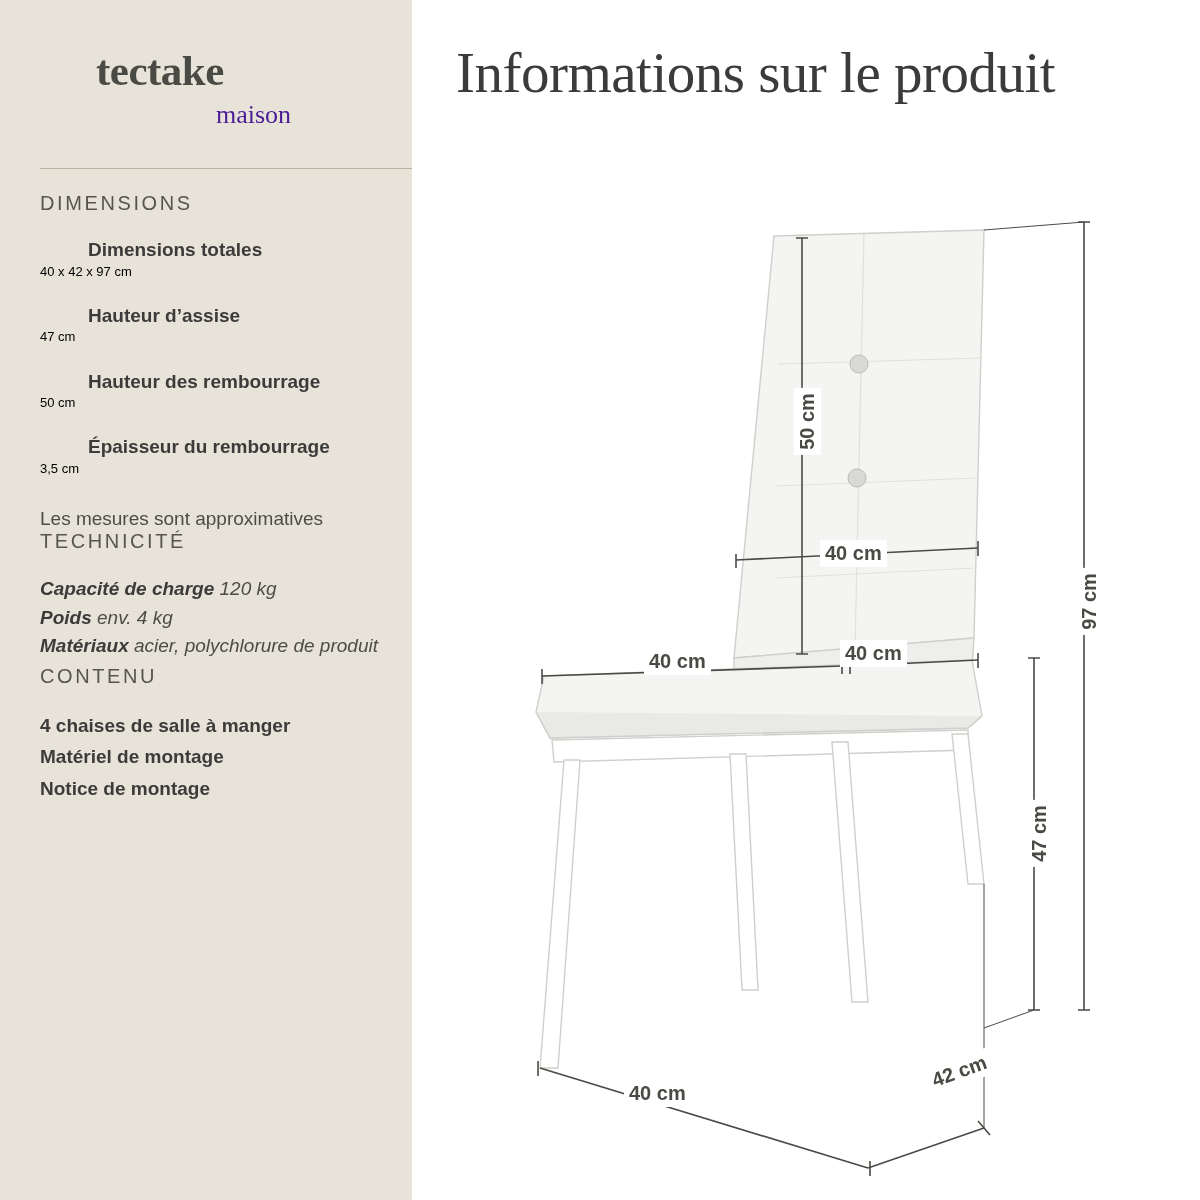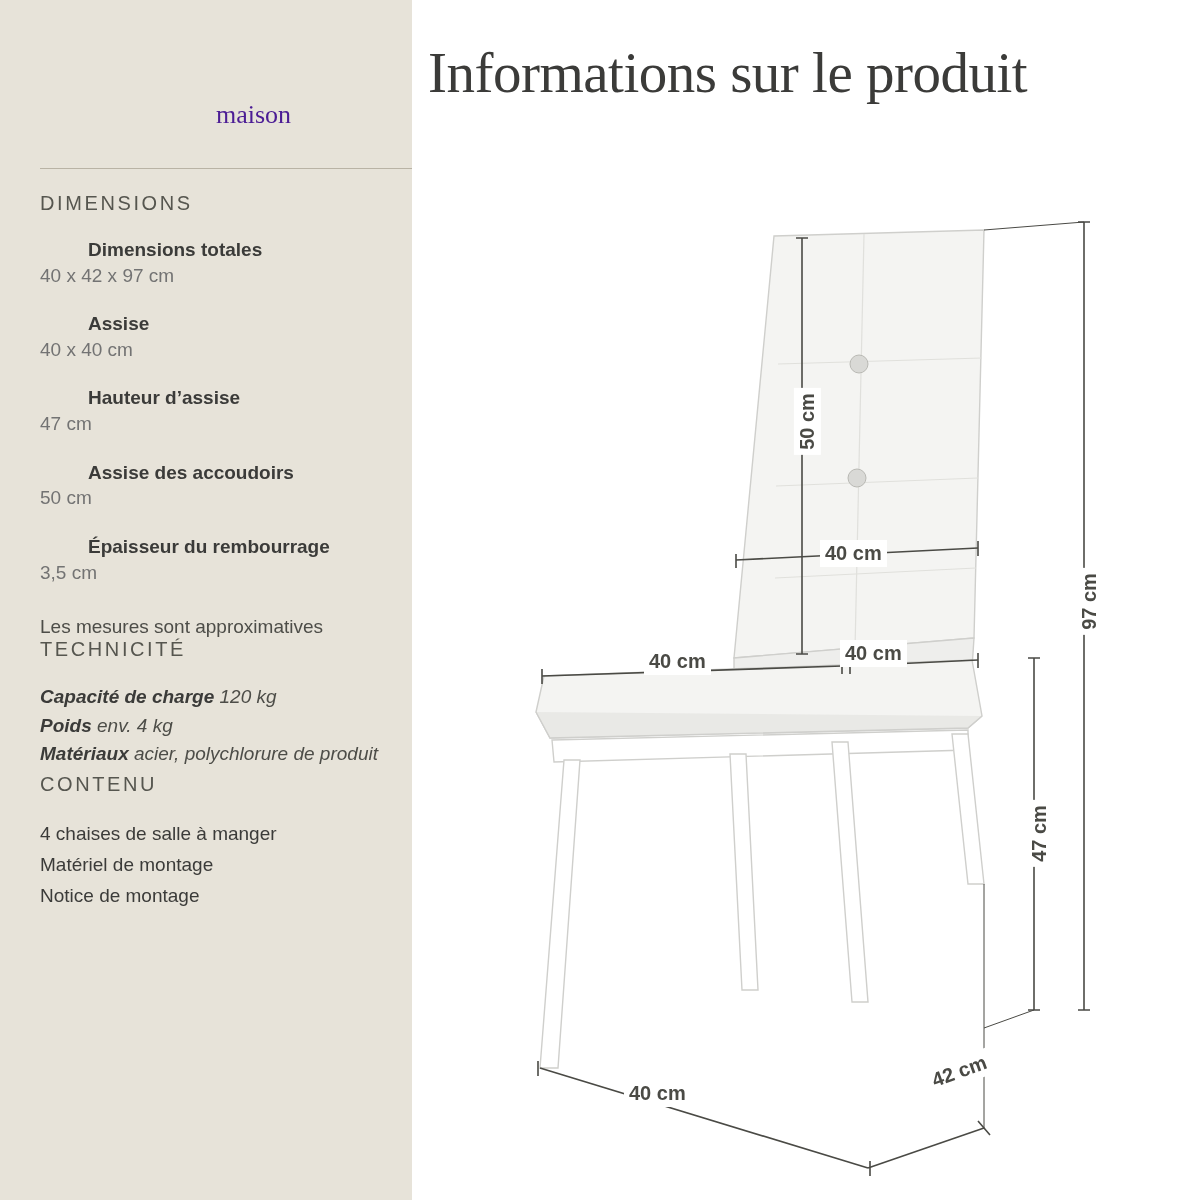--- a/index.html
+++ b/index.html
@@ -38,36 +38,36 @@
   }
 
   .side-content{position:absolute;left:40px;top:192px;width:350px;}
 
   h2.section{
     font-size:20px;font-weight:normal;letter-spacing:2.6px;
     color:#56564f;margin:0 0 22px 0;
   }
   .spec{margin:0 0 22px 0;}
   .spec .k{font-size:19px;font-weight:bold;color:#3b3b39;line-height:1.35;margin-left:48px;}
-  .spec .v{font-size:19px;color:#737373;line-height:1.4;}
+  .spec .v{font-size:13px;color:#000000;line-height:1.4;}
   .note{font-size:19px;color:#4d4d48;margin:30px 0 0 0;}
 
   .tech-block{margin:0 0 4px 0;font-style:italic;}
   .tech-line{font-size:19px;line-height:1.5;color:#3b3b39;}
   .tech-line b{font-weight:bold;}
   .tech-line span.norm{font-weight:normal;color:#4d4d48;}
 
-  .contents-line{font-size:19px;font-weight:normal;line-height:1.65;color:#3b3b39;}
+  .contents-line{font-size:19px;font-weight:bold;line-height:1.65;color:#3b3b39;}
 
   .sec2{margin-top:42px;}
   .sec3{margin-top:40px;}
 
   
   .title{
-    position:absolute;left:428px;top:40px;width:740px;
+    position:absolute;left:456px;top:40px;width:740px;
     font-family:"Liberation Serif", serif;
     font-size:57px;line-height:1.15;color:#3b3b39;
     letter-spacing:-0.5px;
   }
 
   
   .stage{position:absolute;left:412px;top:168px;width:788px;height:1032px;}
   svg.art{position:absolute;left:0;top:0;}
 
   .dimlabel{
@@ -77,42 +77,39 @@
   }
   .rot{transform:rotate(-90deg);transform-origin:center center;}
 </style>
 </head>
 <body>
 
 <div class="page">
 
   <div class="sidebar">
     <div class="brand">
+      <div class="brand-name">tectake</div>
       <div class="brand-sub">maison</div>
     </div>
     <div class="brand-rule"></div>
 
     <div class="side-content">
 
       <h2 class="section">DIMENSIONS</h2>
 
       <div class="spec">
         <div class="k">Dimensions totales</div>
         <div class="v">40 x 42 x 97 cm</div>
       </div>
       <div class="spec">
-        <div class="k">Assise</div>
-        <div class="v">40 x 40 cm</div>
-      </div>
-      <div class="spec">
         <div class="k">Hauteur d’assise</div>
         <div class="v">47 cm</div>
       </div>
       <div class="spec">
-        <div class="k">Assise des accoudoirs</div>
+        <div class="k">Hauteur des rembourrage</div>
         <div class="v">50 cm</div>
       </div>
       <div class="spec">
         <div class="k">Épaisseur du rembourrage</div>
         <div class="v">3,5 cm</div>
       </div>
 
       <p class="note">Les mesures sont approximatives</p>
 
       <h2 class="section sec2">TECHNICITÉ</h2>

